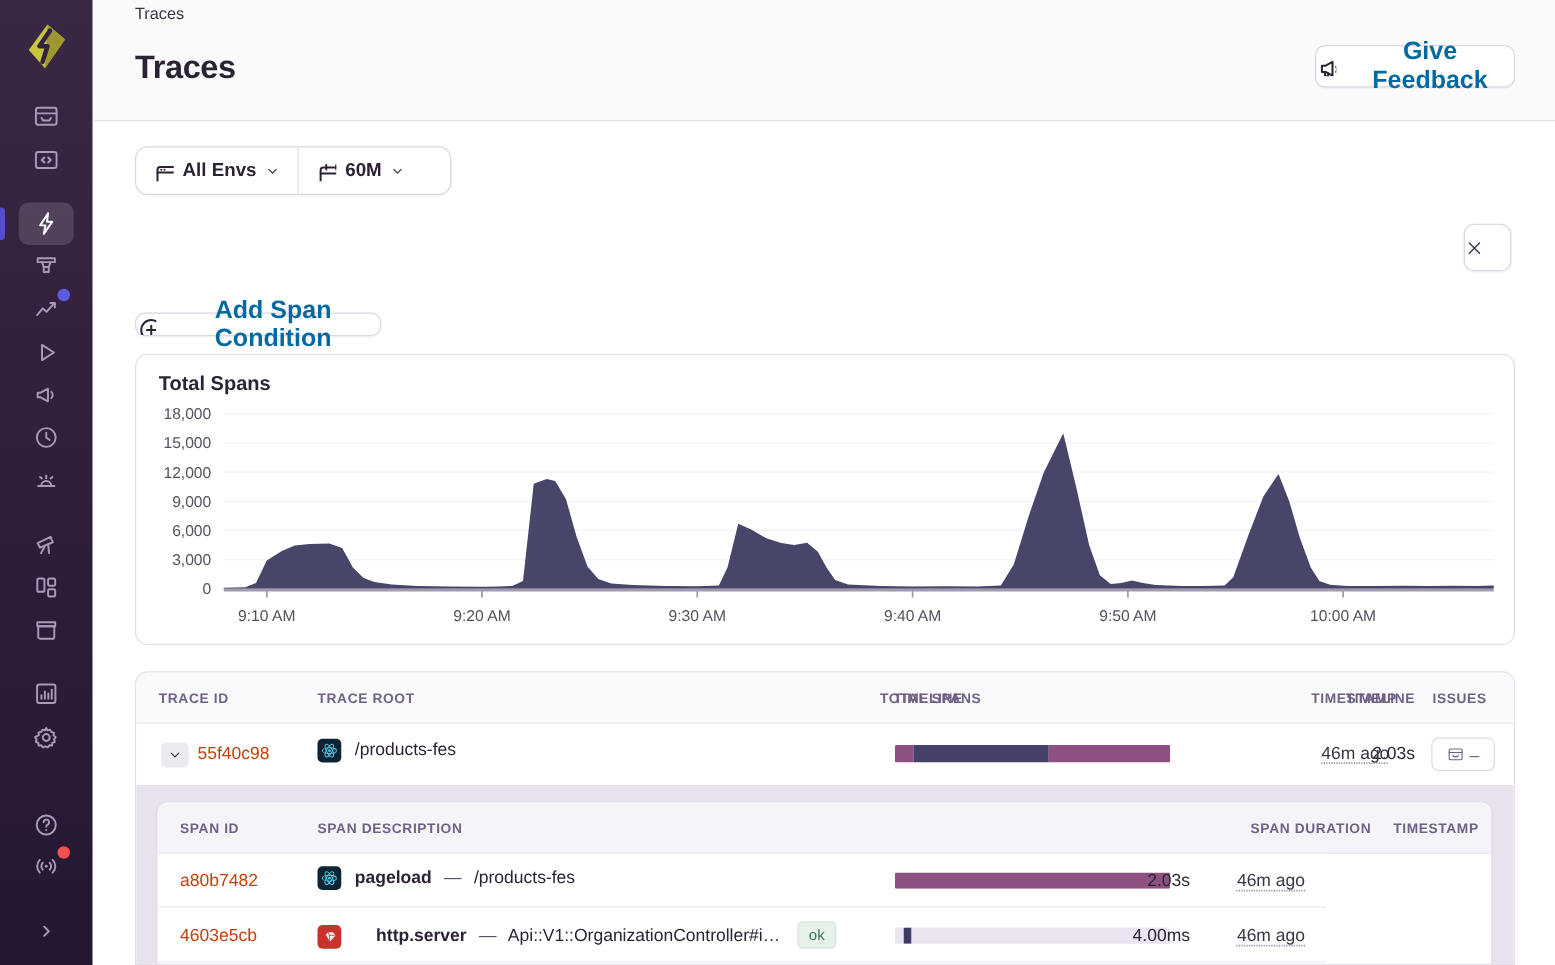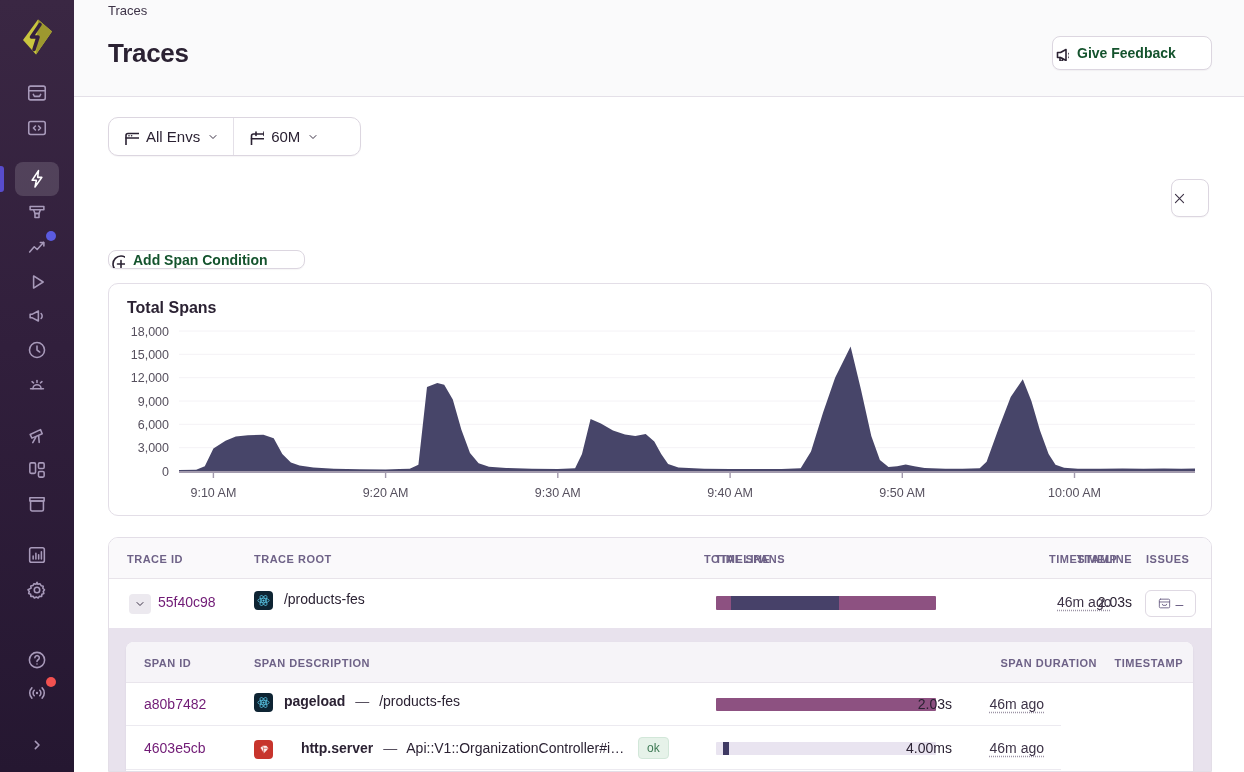--- a/index.html
+++ b/index.html
@@ -20,31 +20,31 @@
   .active-bar { position:absolute; left:-15px; top:4px; width:4px; height:26px;
     border-radius:0 3px 3px 0; }
   .sb-badge { position:absolute; top:1px; right:3px; width:10px; height:10px; border-radius:50%; }
 
   
   #header-band { position:absolute; left:74px; top:0; width:1170px; height:96px; background:#fafafb; }
   #header-divider { position:absolute; left:74px; top:96px; width:1170px; height:1px; background:#e4e0e8; }
   #breadcrumb { position:absolute; left:108px; top:3px; font-size:13px; color:#3d3347; }
   #page-title { position:absolute; left:108px; top:38px; font-size:26px; font-weight:700; color:#2b2233; letter-spacing:-0.3px; }
   .btn { background:#fff; border:1px solid #dcd6e0; border-radius:8px; display:flex;
-    align-items:center; justify-content:flex-start; gap:8px; font-weight:700; font-size:14px;
-    color:#14532d; cursor:pointer; box-shadow:0 1px 1px rgba(40,30,50,0.04); }
+    align-items:center; justify-content:space-between; gap:8px; font-weight:700; font-size:20px;
+    color:#0369a1; cursor:pointer; box-shadow:0 1px 1px rgba(40,30,50,0.04); }
   #feedback-btn { position:absolute; left:1052px; top:36px; width:160px; height:34px; }
   .mini-icon { width:16px; height:16px; fill:none; stroke:#2b2233; stroke-width:1.6;
     stroke-linecap:round; stroke-linejoin:round; flex:0 0 auto; }
 
   
   #page-filter { position:absolute; left:108px; top:117px; width:253px; height:39px;
     background:#fff; border:1px solid #dcd6e0; border-radius:10px; display:flex; align-items:stretch;
     box-shadow:0 1px 1px rgba(40,30,50,0.04); }
-  .seg { display:flex; align-items:center; gap:7px; padding:0 14px; font-size:15px; font-weight:400; cursor:pointer; }
+  .seg { display:flex; align-items:center; gap:7px; padding:0 14px; font-size:15px; font-weight:700; cursor:pointer; }
   .seg-divider { width:1px; background:#e4e0e8; margin:0; }
   .chev { width:12px; height:12px; fill:none; stroke:#3d3347; stroke-width:2；; stroke-width:2; stroke-linecap:round; stroke-linejoin:round; }
 
   
   #where-pill { position:absolute; left:108px; top:178px; width:242px; height:40px;
     background:#eceafb; border-radius:8px; display:flex; align-items:center; justify-content:center;
     font-size:14.5px; font-weight:700; color:#5b50c5; }
   #search-box { position:absolute; left:360px; top:178px; width:798px; height:40px;
     background:#fff; border:1px solid #d6d0db; border-radius:8px; display:flex; align-items:center; padding:0 12px; gap:9px; }
   #search-box svg { width:17px; height:17px; fill:none; stroke:#57505f; stroke-width:1.8; stroke-linecap:round; }
@@ -65,21 +65,21 @@
   
   #table-card { position:absolute; left:108px; top:537px; width:1104px; height:235px;
     border:1px solid #e3dee7; border-top-left-radius:10px; border-top-right-radius:10px;
     background:#fff; overflow:hidden; }
   .hdr-cell { position:absolute; font-size:11px; font-weight:700; letter-spacing:0.5px;
     color:#6e6287; white-space:nowrap; }
   #trace-header { position:absolute; left:0; top:0; width:1102px; height:41px; background:#faf9fb; border-bottom:1px solid #e8e4ea; }
   #trace-row { position:absolute; left:0; top:41px; width:1102px; height:49px; background:#fff; cursor:pointer; }
   .cell { position:absolute; font-size:14px; color:#2b2233; white-space:nowrap; }
   .num { font-variant-numeric:tabular-nums; }
-  .link { color:#701a75; cursor:pointer; text-decoration:none; }
+  .link { color:#c2410c; cursor:pointer; text-decoration:none; }
   .ago { color:#3d3347; text-decoration:underline dotted; text-decoration-color:#9b93a5; text-underline-offset:3px; cursor:pointer; }
   #expand-btn { position:absolute; left:20px; top:15px; width:22px; height:20px; background:#ece9ef;
     border:none; border-radius:4px; display:flex; align-items:center; justify-content:center; cursor:pointer; }
   #expand-btn svg { width:12px; height:12px; fill:none; stroke:#3d3347; stroke-width:2; stroke-linecap:round; stroke-linejoin:round; }
   .lang-icon { width:19px; height:19px; border-radius:4px; display:inline-flex; align-items:center;
     justify-content:center; vertical-align:-4px; }
   .lang-icon svg { width:15px; height:15px; }
   .lang-react { background:#0e2433; }
   .lang-ruby  { background:#c7342c; }
   .tl-bar { position:relative; height:14px; overflow:hidden; border-radius:1px; }

